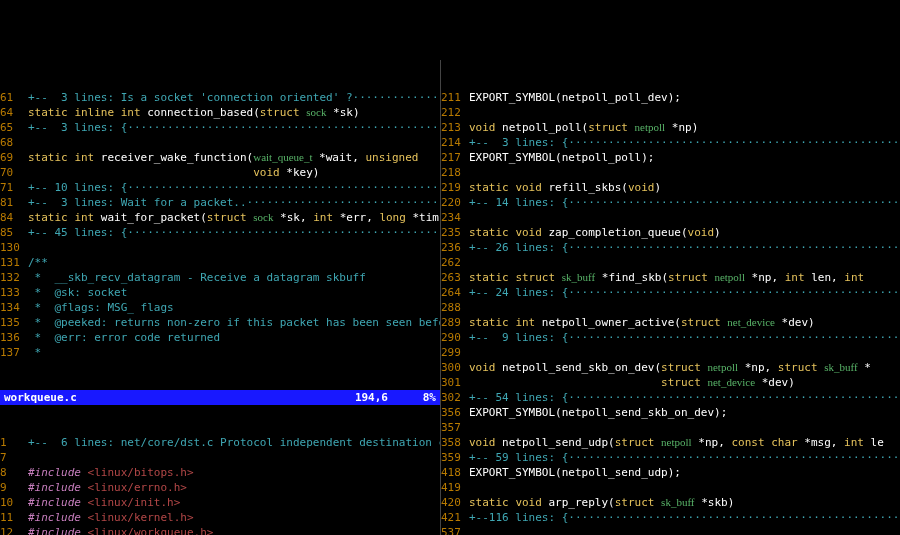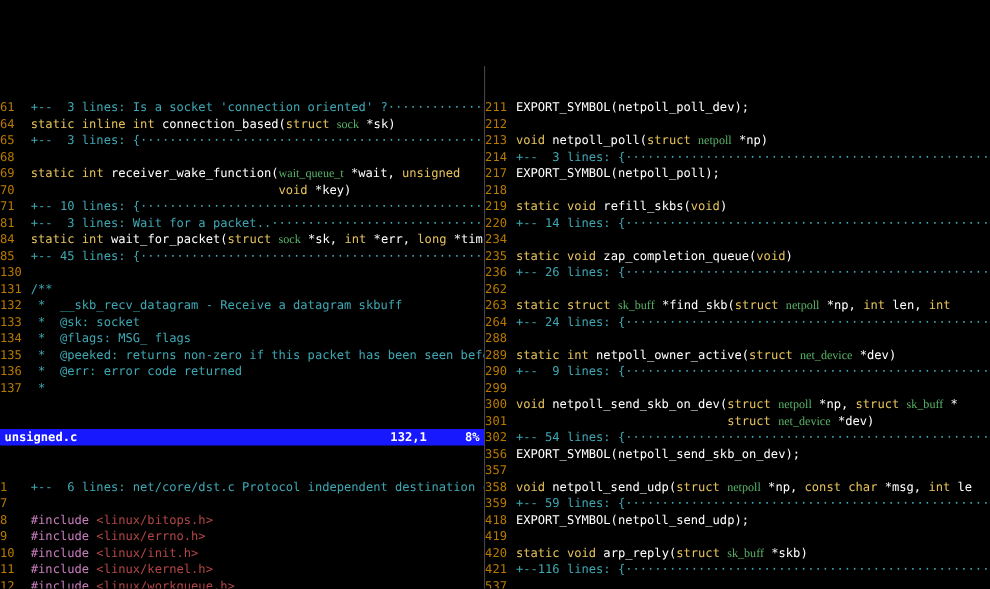--- a/index.html
+++ b/index.html
@@ -22,35 +22,35 @@
   .code  { flex:1; overflow:hidden; }
   .status { height:15px; background:#1818ff; color:#fff; display:flex; padding:0 4px; font-weight:bold; }
   .status-active { background:#1818ff; }
   .status .fn   { flex:1; }
   .status .pos  { width:90px; text-align:right; }
   .status .pct  { width:48px; text-align:right; }
   
   .kw    { color:#e6c35c; }      
   .ty    { color:#58b368;font-family:Liberation Serif, serif; }      
   .id    { color:#fff; }
-  .pp    { color:#c97fbf; }      
+  .pp    { color:#c97fbf;font-style:italic; }      
   .inc   { color:#b34747; }      
   .cm    { color:#3fa7b3; }
 </style>
 </head>
 <body>
 
 
 
 <div class="panes">
   <div class="left">
     <div id="top-left"><div class="row"><div class="gut">61</div><div class="code"><span class="cm">+--  3 lines: Is a socket 'connection oriented' ?·····················</span></div></div><div class="row"><div class="gut">64</div><div class="code"><span class="id"><span class="kw">static</span> <span class="kw">inline</span> <span class="kw">int</span> connection_based(<span class="kw">struct</span> <span class="ty">sock</span> *sk)</span></div></div><div class="row"><div class="gut">65</div><div class="code"><span class="cm">+--  3 lines: {·······················································</span></div></div><div class="row"><div class="gut">68</div><div class="code"></div></div><div class="row"><div class="gut">69</div><div class="code"><span class="id"><span class="kw">static</span> <span class="kw">int</span> receiver_wake_function(<span class="ty">wait_queue_t</span> *wait, <span class="kw">unsigned</span></span></div></div><div class="row"><div class="gut">70</div><div class="code"><span class="id">                                  <span class="kw">void</span> *key)</span></div></div><div class="row"><div class="gut">71</div><div class="code"><span class="cm">+-- 10 lines: {·······················································</span></div></div><div class="row"><div class="gut">81</div><div class="code"><span class="cm">+--  3 lines: Wait for a packet..·····································</span></div></div><div class="row"><div class="gut">84</div><div class="code"><span class="id"><span class="kw">static</span> <span class="kw">int</span> wait_for_packet(<span class="kw">struct</span> <span class="ty">sock</span> *sk, <span class="kw">int</span> *err, <span class="kw">long</span> *tim</span></div></div><div class="row"><div class="gut">85</div><div class="code"><span class="cm">+-- 45 lines: {·······················································</span></div></div><div class="row"><div class="gut">130</div><div class="code"></div></div><div class="row"><div class="gut">131</div><div class="code"><span class="cm">/**</span></div></div><div class="row"><div class="gut">132</div><div class="code"><span class="cm"> *  __skb_recv_datagram - Receive a datagram skbuff</span></div></div><div class="row"><div class="gut">133</div><div class="code"><span class="cm"> *  @sk: socket</span></div></div><div class="row"><div class="gut">134</div><div class="code"><span class="cm"> *  @flags: MSG_ flags</span></div></div><div class="row"><div class="gut">135</div><div class="code"><span class="cm"> *  @peeked: returns non-zero if this packet has been seen befo</span></div></div><div class="row"><div class="gut">136</div><div class="code"><span class="cm"> *  @err: error code returned</span></div></div><div class="row"><div class="gut">137</div><div class="code"><span class="cm"> *</span></div></div></div>
     <div class="status status-active">
-      <span class="fn">unsigned.c</span>
-      <span class="pos">132,1</span>
+      <span class="fn">workqueue.c</span>
+      <span class="pos">194,6</span>
       <span class="pct">8%</span>
     </div>
     <div id="bottom-left"><div class="row"><div class="gut">1</div><div class="code"><span class="cm">+--  6 lines: net/core/dst.c Protocol independent destination c</span></div></div><div class="row"><div class="gut">7</div><div class="code"></div></div><div class="row"><div class="gut">8</div><div class="code"><span class="pp">#include</span> <span class="inc">&lt;linux/bitops.h&gt;</span></div></div><div class="row"><div class="gut">9</div><div class="code"><span class="pp">#include</span> <span class="inc">&lt;linux/errno.h&gt;</span></div></div><div class="row"><div class="gut">10</div><div class="code"><span class="pp">#include</span> <span class="inc">&lt;linux/init.h&gt;</span></div></div><div class="row"><div class="gut">11</div><div class="code"><span class="pp">#include</span> <span class="inc">&lt;linux/kernel.h&gt;</span></div></div><div class="row"><div class="gut">12</div><div class="code"><span class="pp">#include</span> <span class="inc">&lt;linux/workqueue.h&gt;</span></div></div></div>
     
   </div>
   <div class="right">
     <div id="right-pane"><div class="row"><div class="gut">211</div><div class="code"><span class="id">EXPORT_SYMBOL(netpoll_poll_dev);</span></div></div><div class="row"><div class="gut">212</div><div class="code"></div></div><div class="row"><div class="gut">213</div><div class="code"><span class="id"><span class="kw">void</span> netpoll_poll(<span class="kw">struct</span> <span class="ty">netpoll</span> *np)</span></div></div><div class="row"><div class="gut">214</div><div class="code"><span class="cm">+--  3 lines: {·····················································</span></div></div><div class="row"><div class="gut">217</div><div class="code"><span class="id">EXPORT_SYMBOL(netpoll_poll);</span></div></div><div class="row"><div class="gut">218</div><div class="code"></div></div><div class="row"><div class="gut">219</div><div class="code"><span class="id"><span class="kw">static</span> <span class="kw">void</span> refill_skbs(<span class="kw">void</span>)</span></div></div><div class="row"><div class="gut">220</div><div class="code"><span class="cm">+-- 14 lines: {·····················································</span></div></div><div class="row"><div class="gut">234</div><div class="code"></div></div><div class="row"><div class="gut">235</div><div class="code"><span class="id"><span class="kw">static</span> <span class="kw">void</span> zap_completion_queue(<span class="kw">void</span>)</span></div></div><div class="row"><div class="gut">236</div><div class="code"><span class="cm">+-- 26 lines: {·····················································</span></div></div><div class="row"><div class="gut">262</div><div class="code"></div></div><div class="row"><div class="gut">263</div><div class="code"><span class="id"><span class="kw">static</span> <span class="kw">struct</span> <span class="ty">sk_buff</span> *find_skb(<span class="kw">struct</span> <span class="ty">netpoll</span> *np, <span class="kw">int</span> len, <span class="kw">int</span></span></div></div><div class="row"><div class="gut">264</div><div class="code"><span class="cm">+-- 24 lines: {·····················································</span></div></div><div class="row"><div class="gut">288</div><div class="code"></div></div><div class="row"><div class="gut">289</div><div class="code"><span class="id"><span class="kw">static</span> <span class="kw">int</span> netpoll_owner_active(<span class="kw">struct</span> <span class="ty">net_device</span> *dev)</span></div></div><div class="row"><div class="gut">290</div><div class="code"><span class="cm">+--  9 lines: {·····················································</span></div></div><div class="row"><div class="gut">299</div><div class="code"></div></div><div class="row"><div class="gut">300</div><div class="code"><span class="id"><span class="kw">void</span> netpoll_send_skb_on_dev(<span class="kw">struct</span> <span class="ty">netpoll</span> *np, <span class="kw">struct</span> <span class="ty">sk_buff</span> *</span></div></div><div class="row"><div class="gut">301</div><div class="code"><span class="id">                             <span class="kw">struct</span> <span class="ty">net_device</span> *dev)</span></div></div><div class="row"><div class="gut">302</div><div class="code"><span class="cm">+-- 54 lines: {·····················································</span></div></div><div class="row"><div class="gut">356</div><div class="code"><span class="id">EXPORT_SYMBOL(netpoll_send_skb_on_dev);</span></div></div><div class="row"><div class="gut">357</div><div class="code"></div></div><div class="row"><div class="gut">358</div><div class="code"><span class="id"><span class="kw">void</span> netpoll_send_udp(<span class="kw">struct</span> <span class="ty">netpoll</span> *np, <span class="kw">const</span> <span class="kw">char</span> *msg, <span class="kw">int</span> le</span></div></div><div class="row"><div class="gut">359</div><div class="code"><span class="cm">+-- 59 lines: {·····················································</span></div></div><div class="row"><div class="gut">418</div><div class="code"><span class="id">EXPORT_SYMBOL(netpoll_send_udp);</span></div></div><div class="row"><div class="gut">419</div><div class="code"></div></div><div class="row"><div class="gut">420</div><div class="code"><span class="id"><span class="kw">static</span> <span class="kw">void</span> arp_reply(<span class="kw">struct</span> <span class="ty">sk_buff</span> *skb)</span></div></div><div class="row"><div class="gut">421</div><div class="code"><span class="cm">+--116 lines: {·····················································</span></div></div><div class="row"><div class="gut">537</div><div class="code"></div></div></div>
     
   </div>
 </div>

